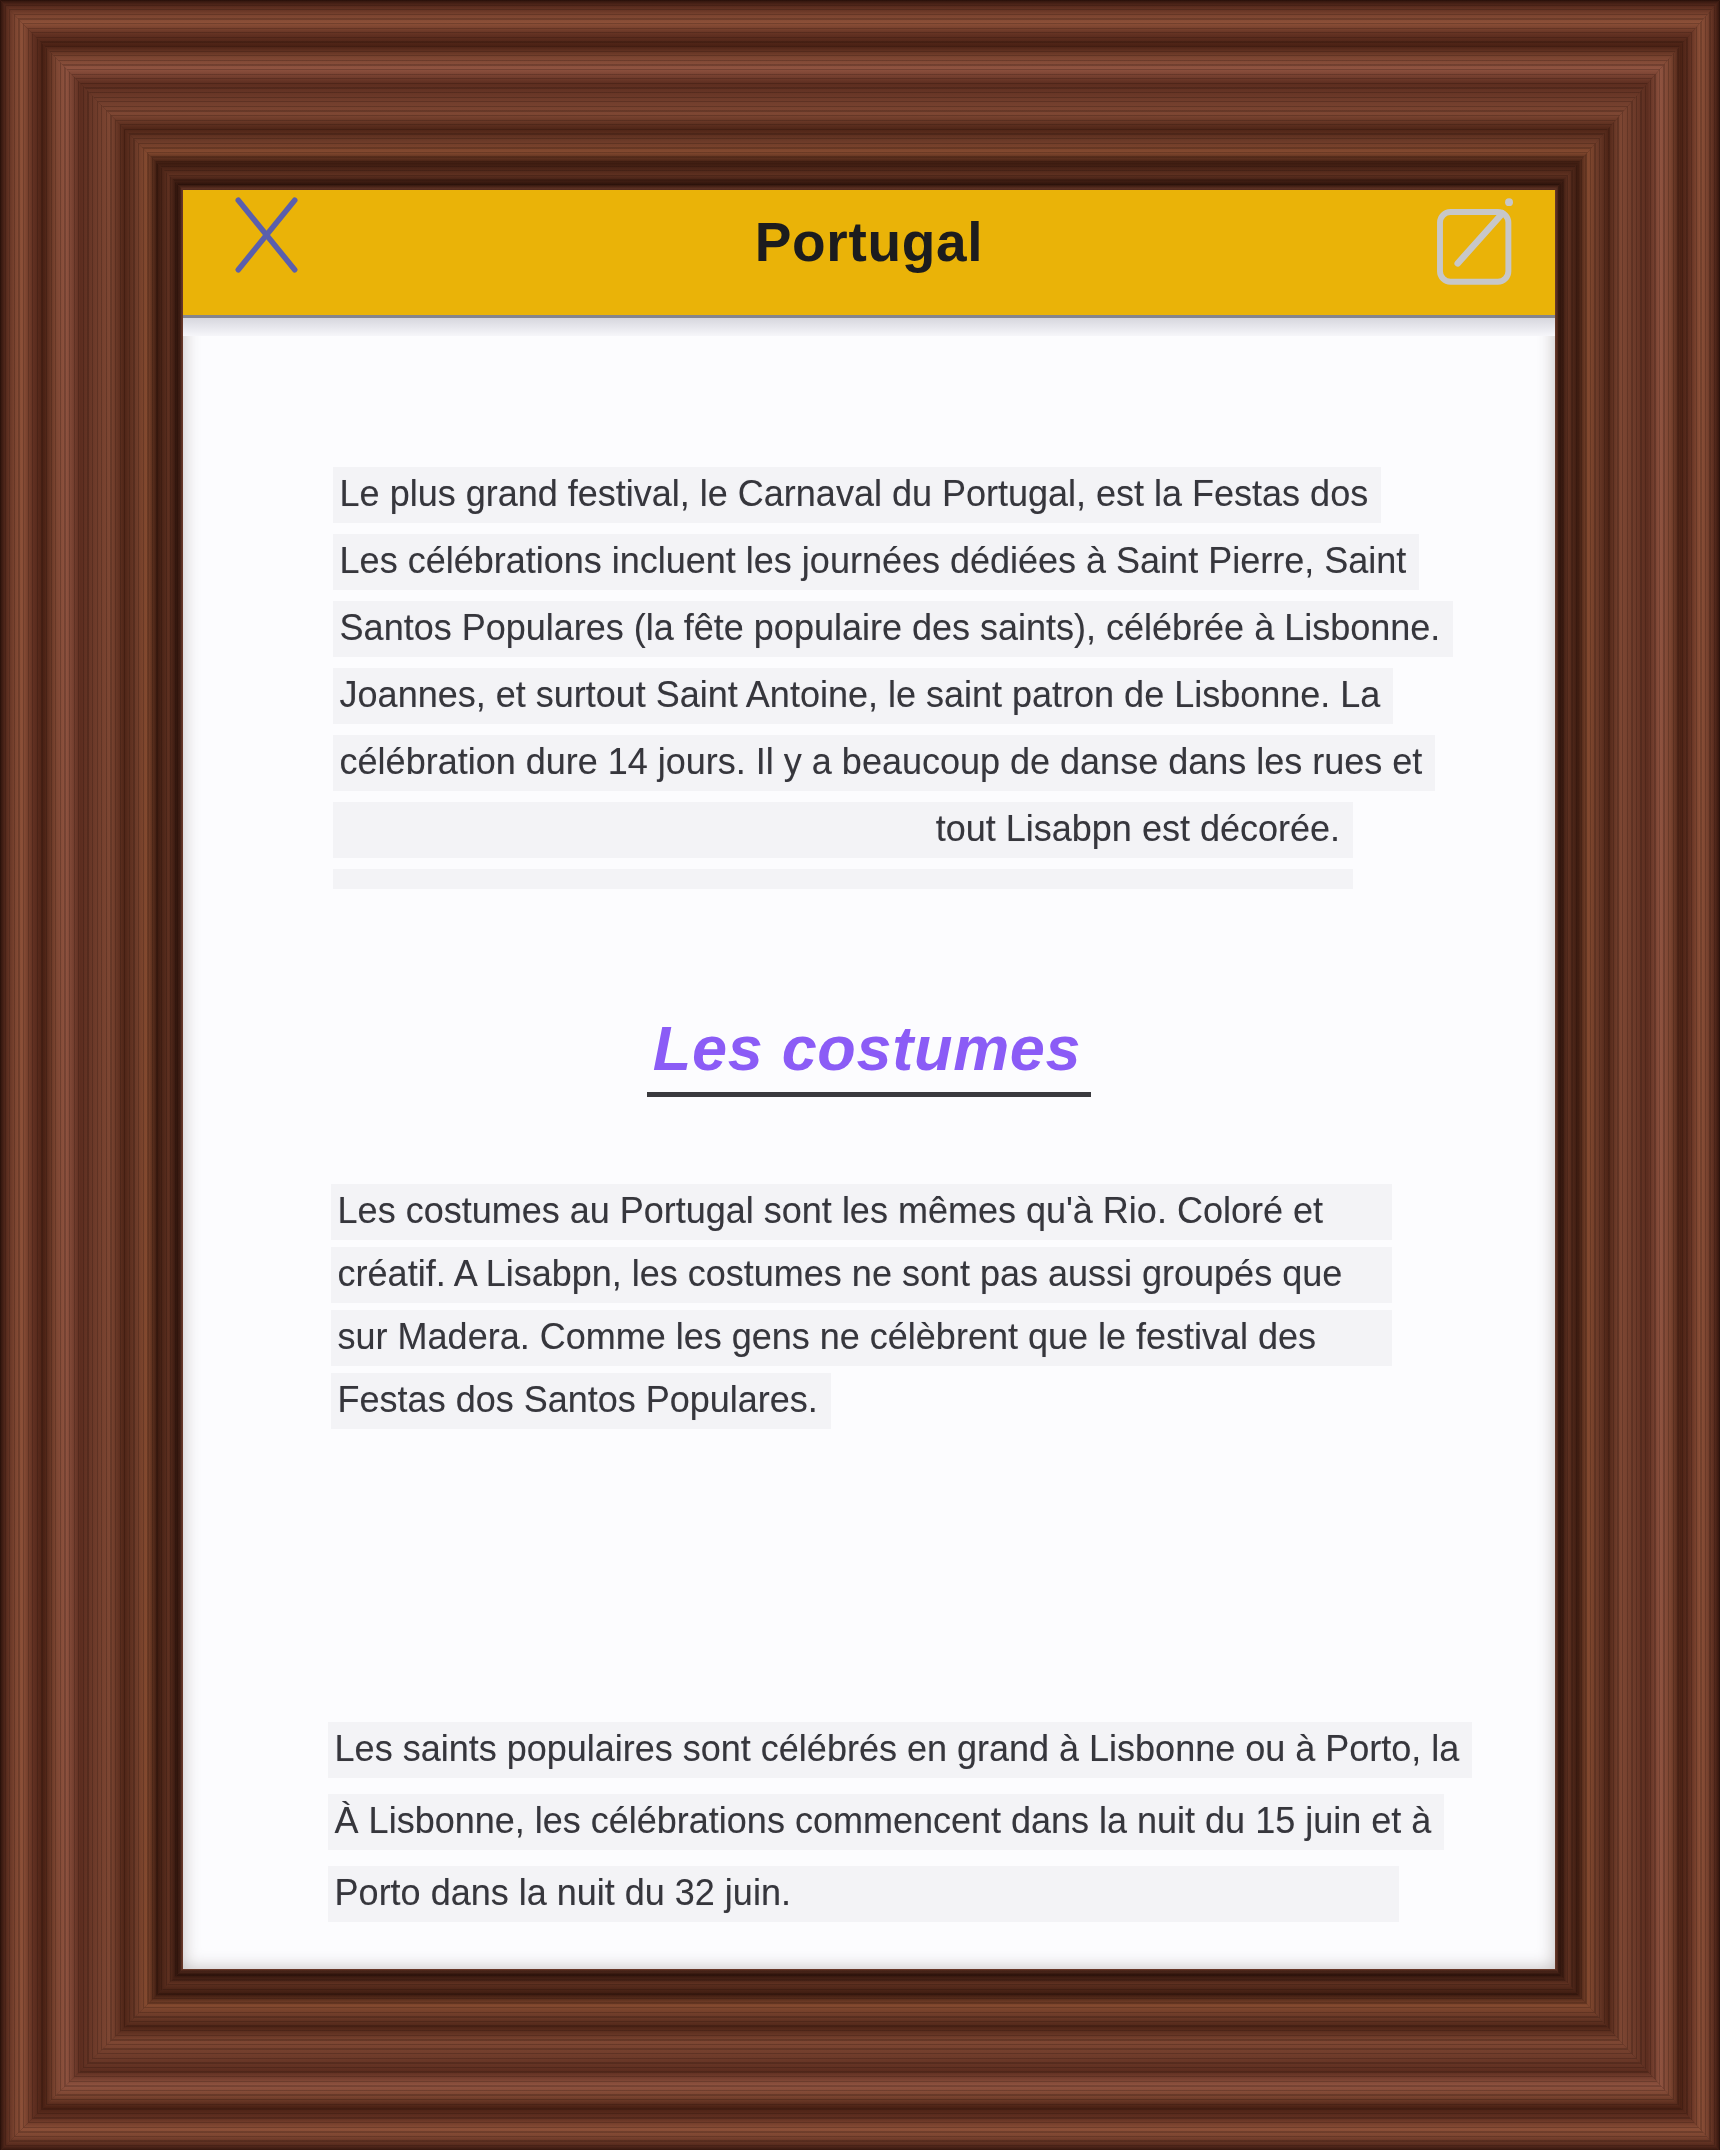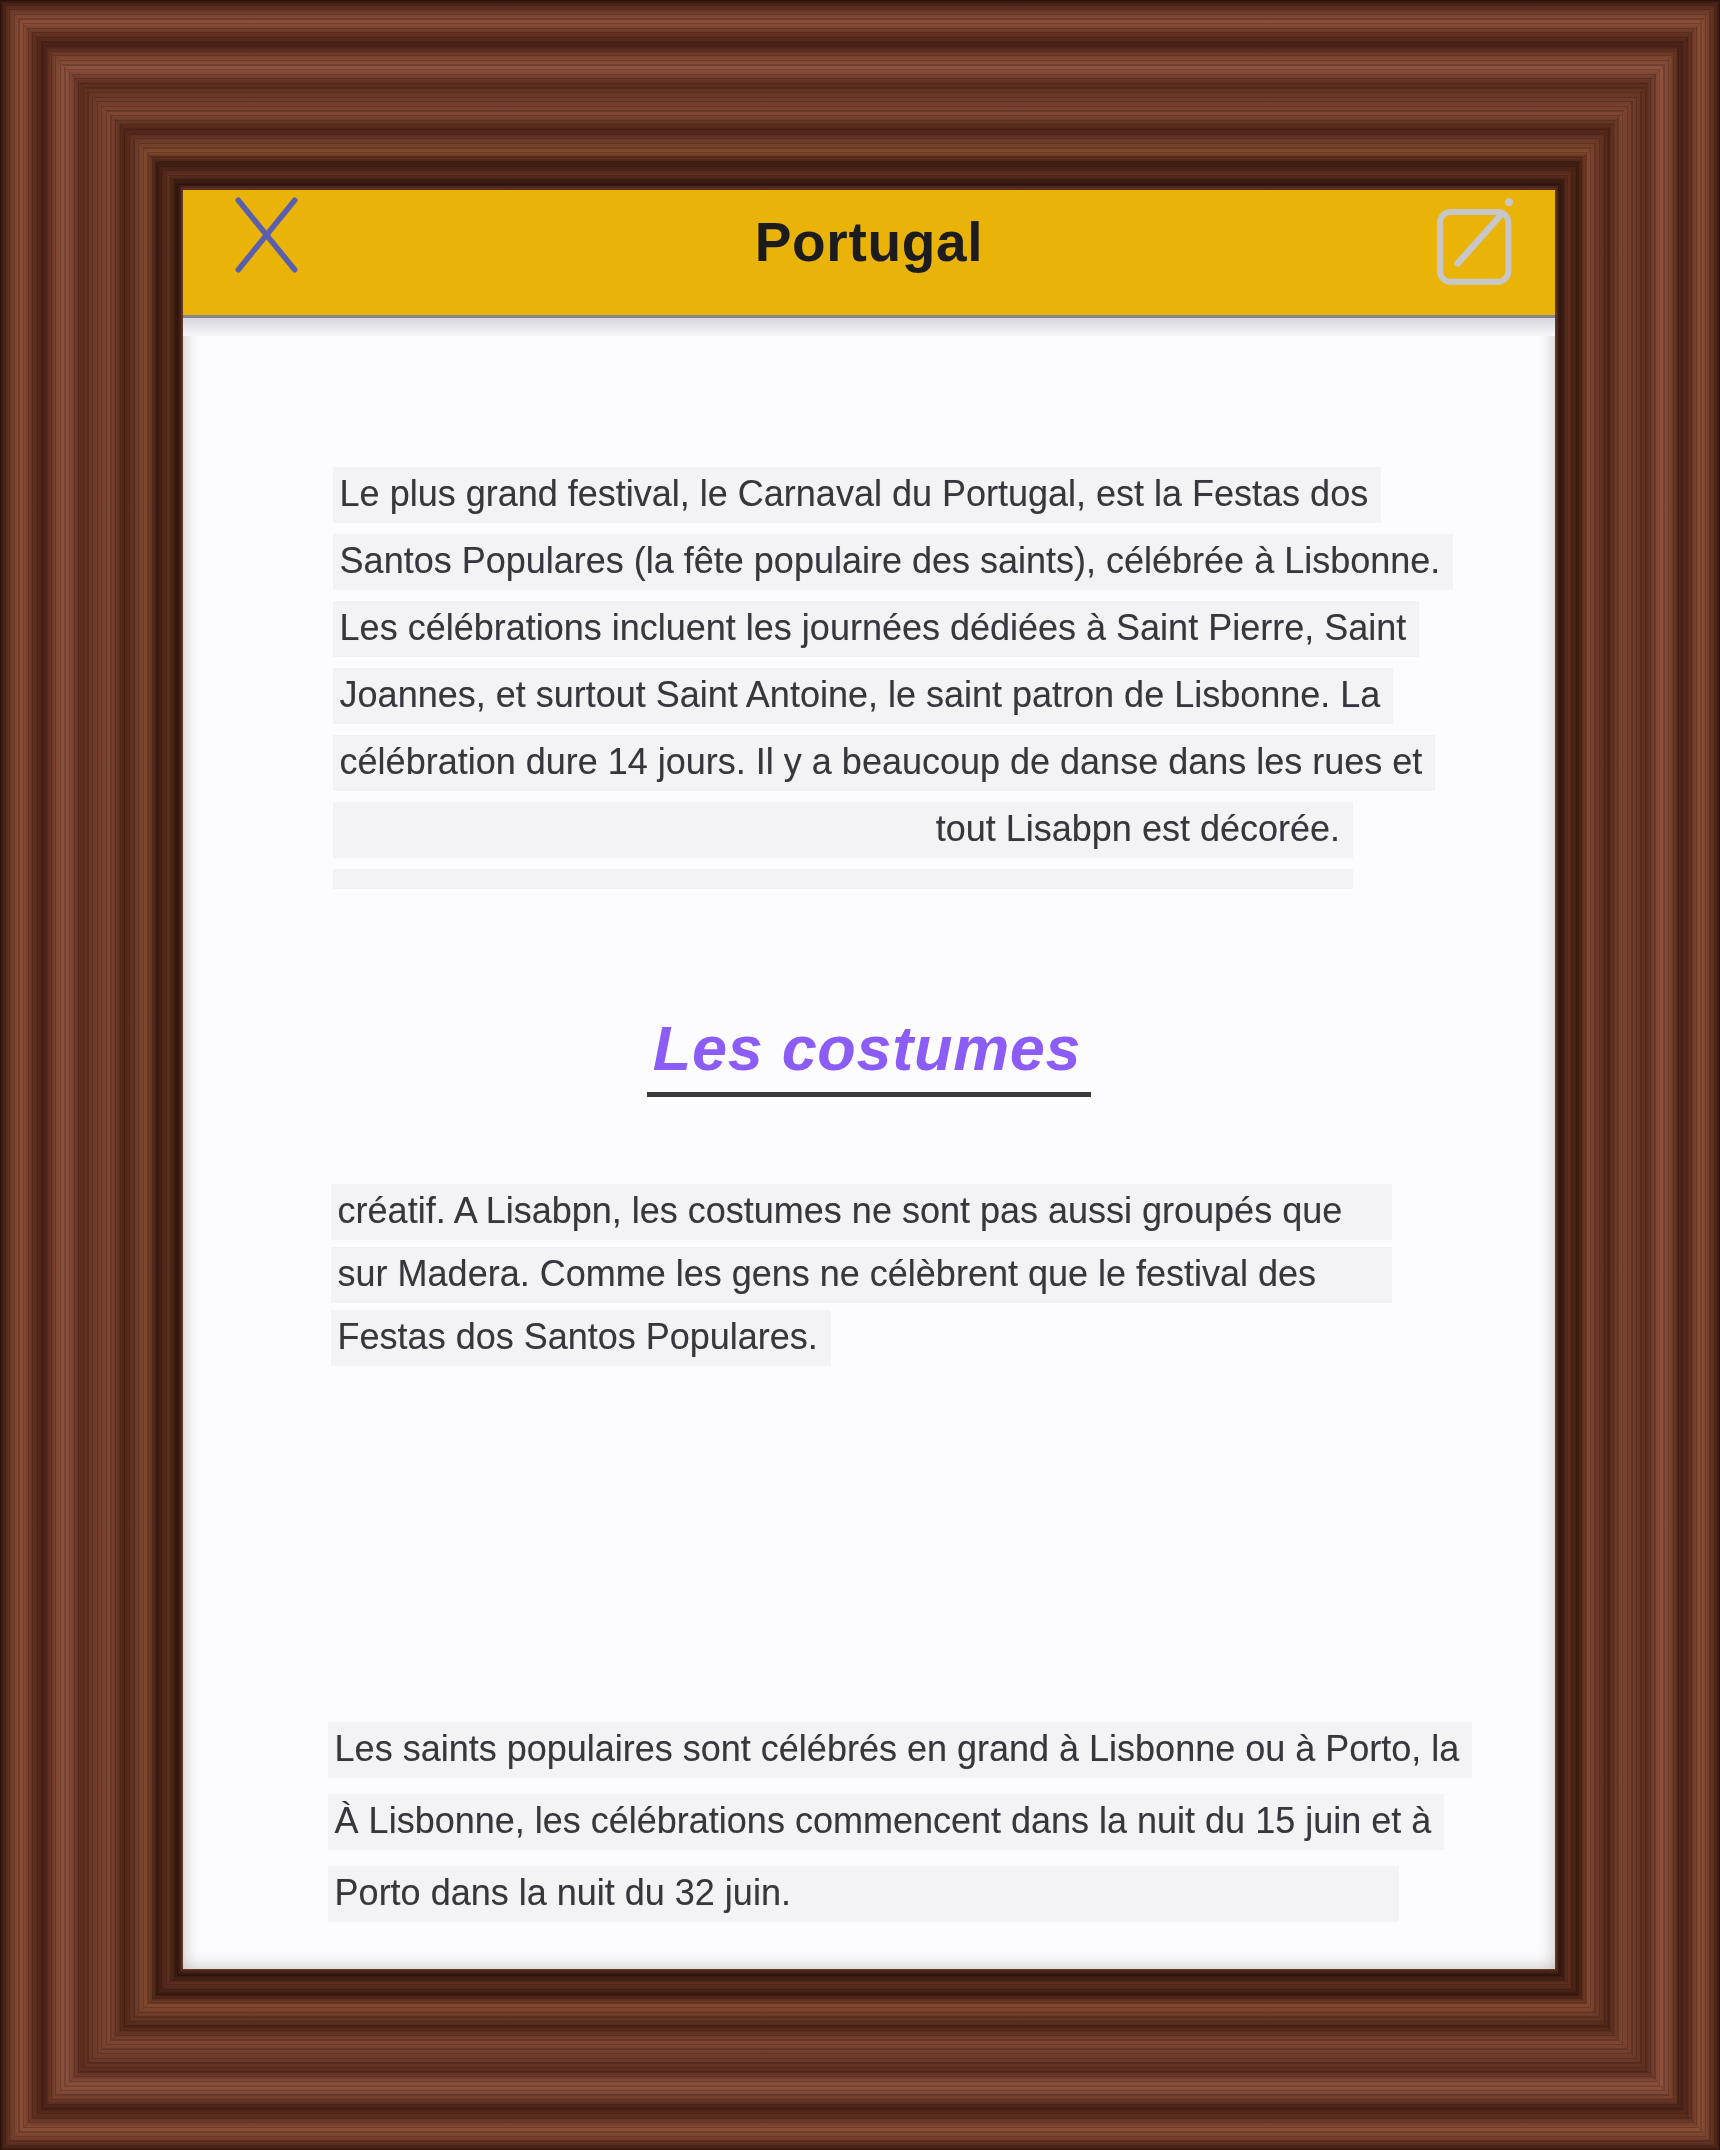--- a/index.html
+++ b/index.html
@@ -125,33 +125,34 @@
           <line x1="36" y1="110" x2="104" y2="34" stroke="#c7c7c9" stroke-width="10" stroke-linecap="round"></line>
           <circle cx="114" cy="17" r="6" fill="#c7c7c9"></circle>
         </svg>
       </div>
     </div>
     <div id="divider"></div>
     <div id="divider-shadow"></div>
 
     <div id="para-intro" class="para">
         <div class="line"><span class="band">Le plus grand festival, le Carnaval du Portugal, est la Festas dos</span></div>
+        <div class="line"><span class="band">Les célébrations incluent les journées dédiées à Saint Pierre, Saint</span></div>
         <div class="line"><span class="band">Santos Populares (la fête populaire des saints), célébrée à Lisbonne.</span></div>
-        <div class="line"><span class="band">Les célébrations incluent les journées dédiées à Saint Pierre, Saint</span></div>
         <div class="line"><span class="band">Joannes, et surtout Saint Antoine, le saint patron de Lisbonne. La</span></div>
         <div class="line"><span class="band">célébration dure 14 jours. Il y a beaucoup de danse dans les rues et</span></div>
         <div class="line"><span class="band">tout Lisabpn est décorée.</span></div>
         <div class="line"><span class="band"></span></div>
       </div>
 
     <div id="section-heading">
       <span class="hd">Les costumes</span>
     </div>
 
     <div id="para-costumes" class="para">
+        <div class="line"><span class="band">Les costumes au Portugal sont les mêmes qu'à Rio. Coloré et</span></div>
         <div class="line"><span class="band">créatif. A Lisabpn, les costumes ne sont pas aussi groupés que</span></div>
         <div class="line"><span class="band">sur Madera. Comme les gens ne célèbrent que le festival des</span></div>
         <div class="line"><span class="band">Festas dos Santos Populares.</span></div>
       </div>
 
     <div id="para-saints" class="para">
         <div class="line"><span class="band">Les saints populaires sont célébrés en grand à Lisbonne ou à Porto, la</span></div>
         <div class="line"><span class="band">À Lisbonne, les célébrations commencent dans la nuit du 15 juin et à</span></div>
         <div class="line"><span class="band">Porto dans la nuit du 32 juin.</span></div>
       </div>

